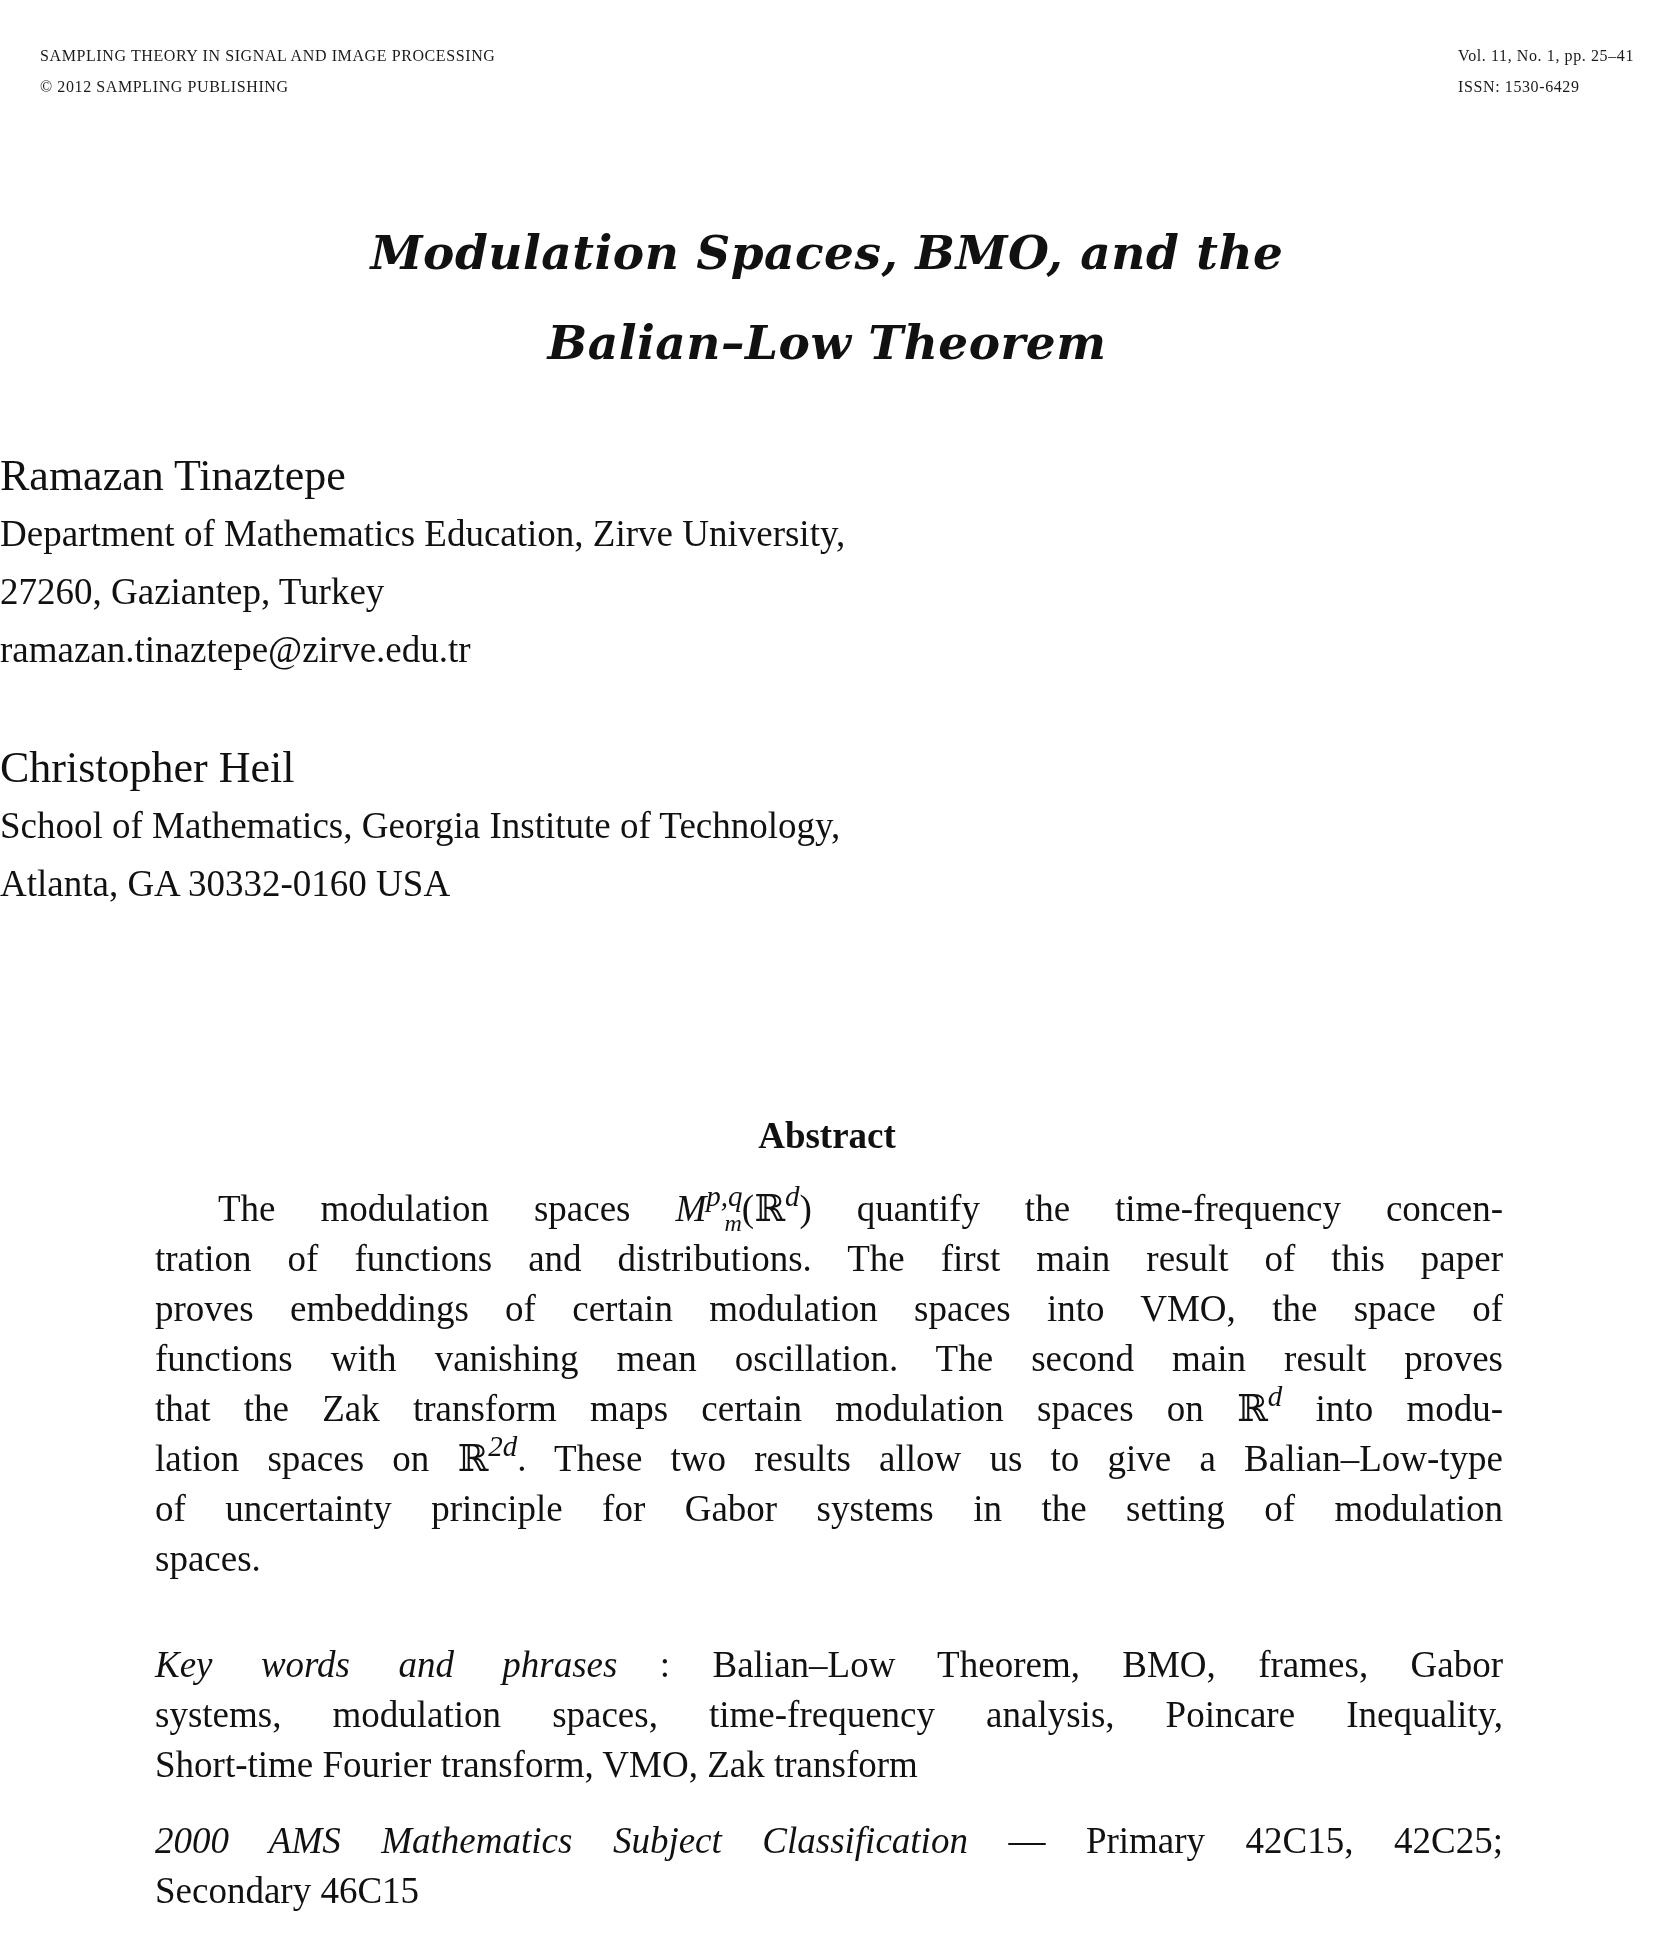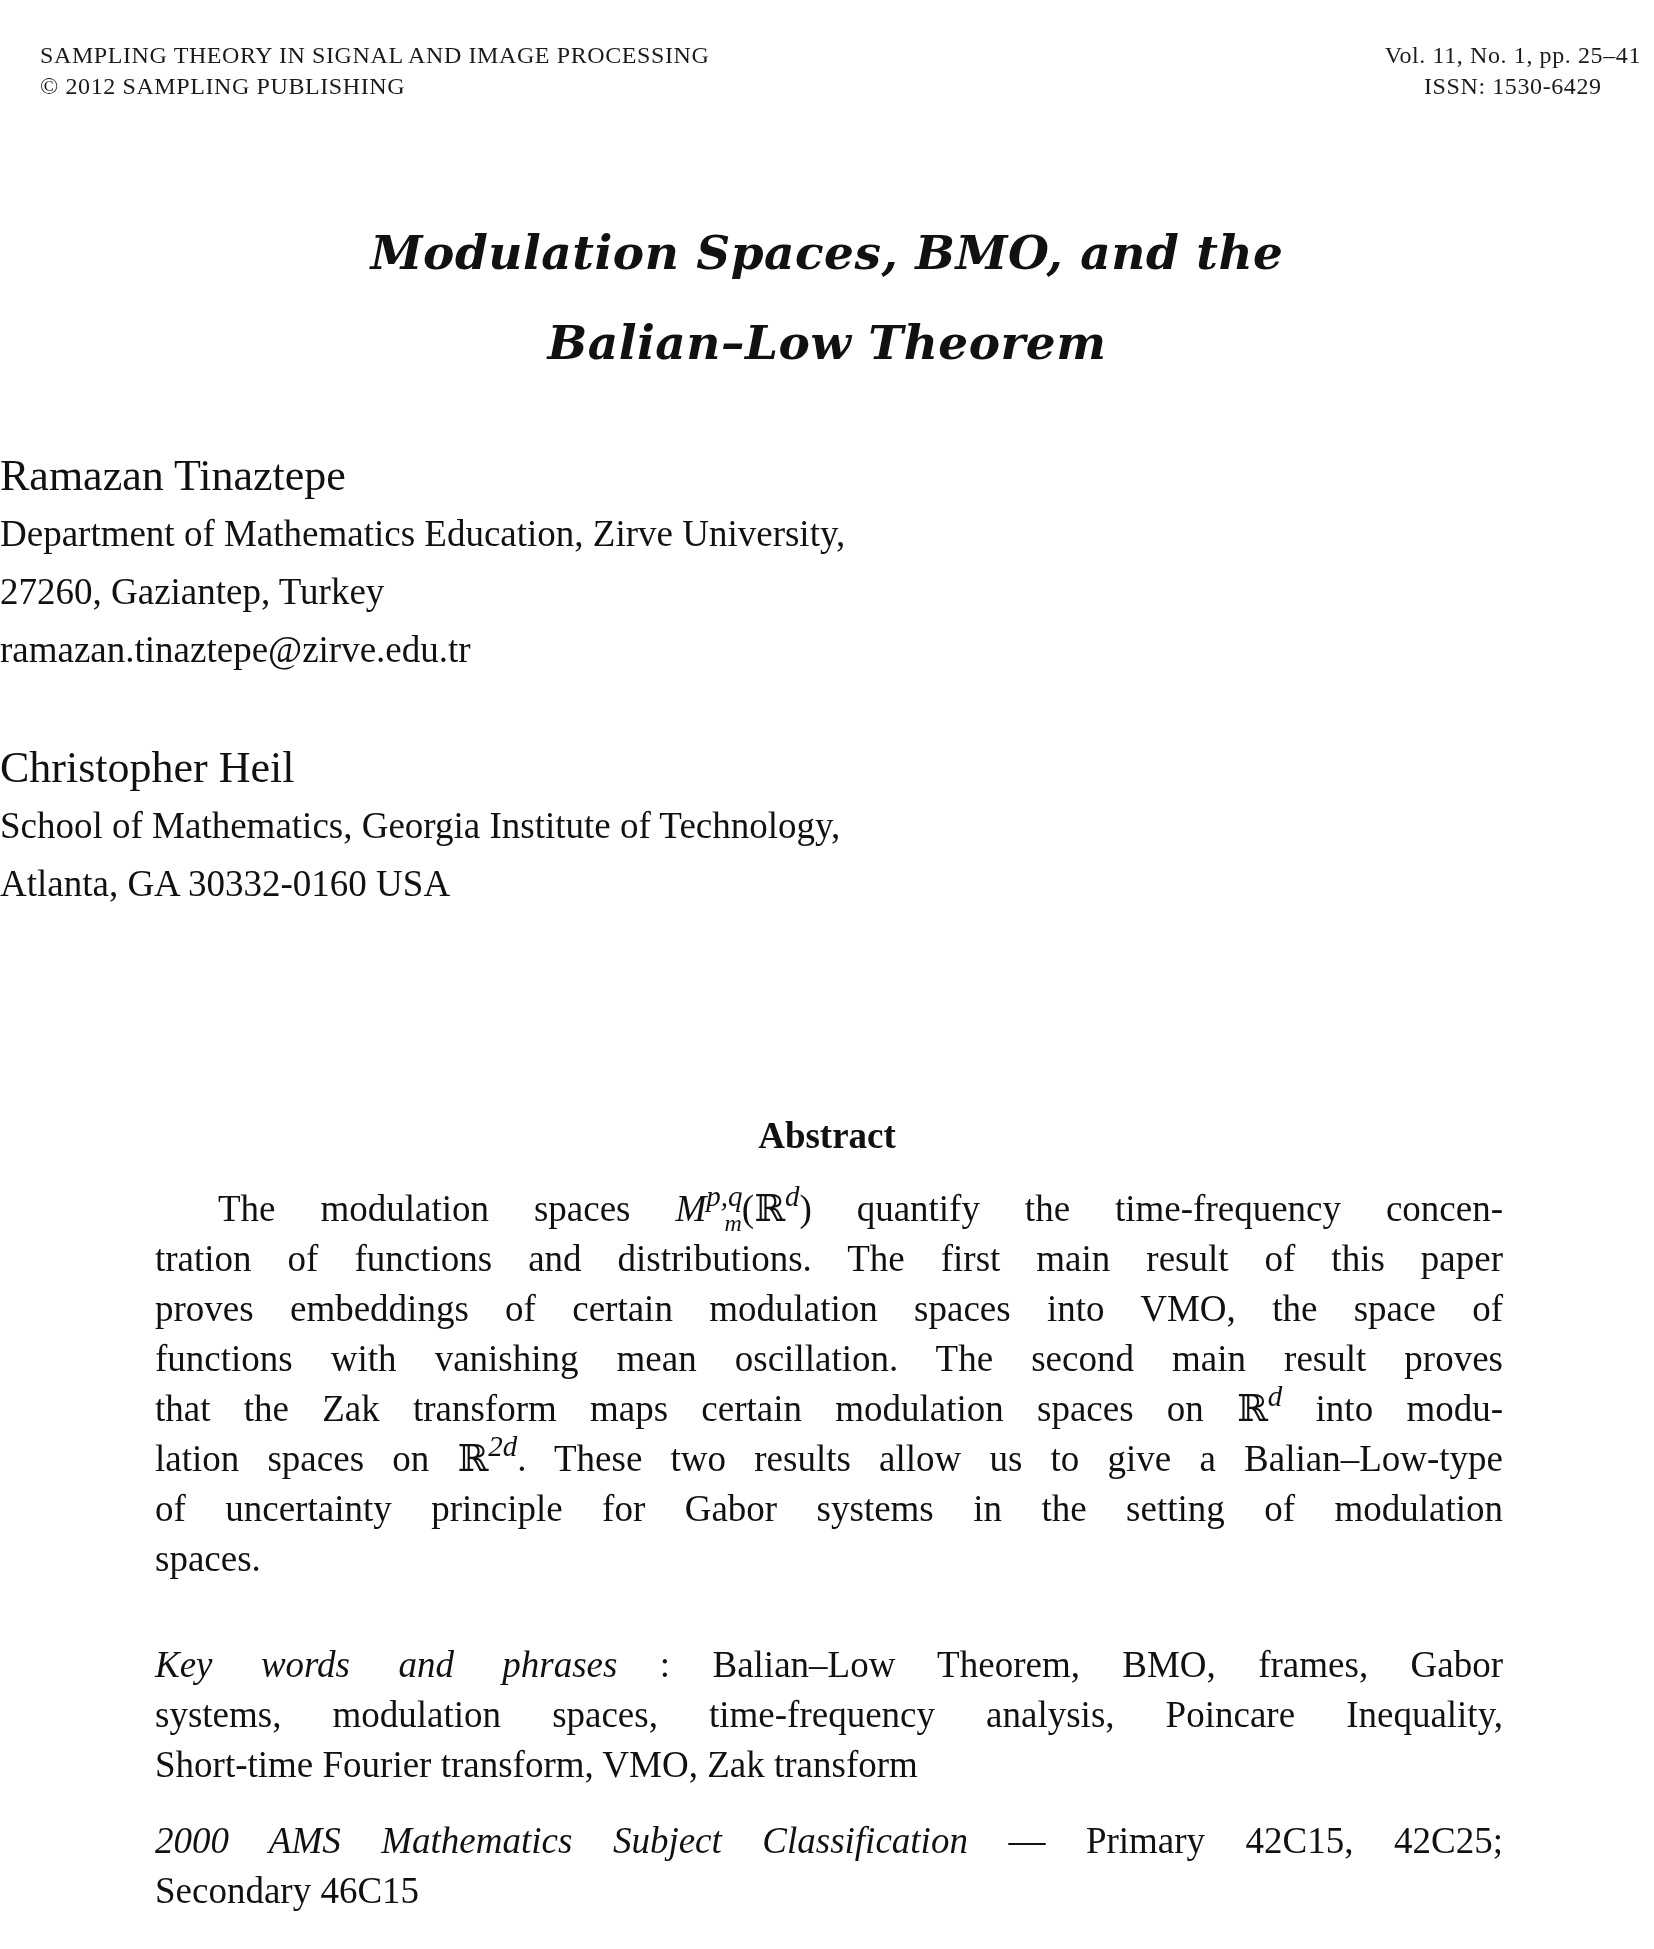--- a/index.html
+++ b/index.html
@@ -1,19 +1,19 @@
 <!DOCTYPE html>
 <html><head>
 <meta charset="utf-8">
 <style>
   html, body { margin: 0; padding: 0; background: #ffffff; }
   body { width: 1654px; height: 1949px; position: relative; overflow: hidden; color: #111; font-family: "DejaVu Serif", "Liberation Serif", serif; }
-  .hdr { position: absolute; top: 40px; font-family: "Liberation Serif", "DejaVu Serif", serif; font-size: 24px; line-height: 31px; letter-spacing: 0.6px; color: #1a1a1a; }
+  .hdr { position: absolute; top: 40px; font-family: "Liberation Serif", "DejaVu Serif", serif; font-size: 16px; line-height: 31px; letter-spacing: 0.6px; color: #1a1a1a; }
   .hdr-left { left: 40px; }
-  .hdr-right { right: 13px; text-align: center; margin-left: 12px; }
+  .hdr-right { right: 20px; text-align: left; margin-left: 12px; }
   .hdr div { white-space: nowrap; }
 
   .title { position: absolute; top: 208px; left: 0; width: 1654px; text-align: center; font-family: "DejaVu Serif", "Liberation Serif", serif; font-weight: bold; font-size: 47px; line-height: 90px; letter-spacing: 0.5px; font-style: italic; }
   .title div { white-space: nowrap; }
 
   .author-block { position: absolute; left: 0; width: 1654px; font-family: "Liberation Serif", "DejaVu Serif", serif; }
   .author-block .name { font-size: 44px; line-height: 58px; }
   .author-block .line { font-size: 37px; line-height: 58px; white-space: nowrap; }
   .author1 { top: 447px; }
   .author2 { top: 739px; }

